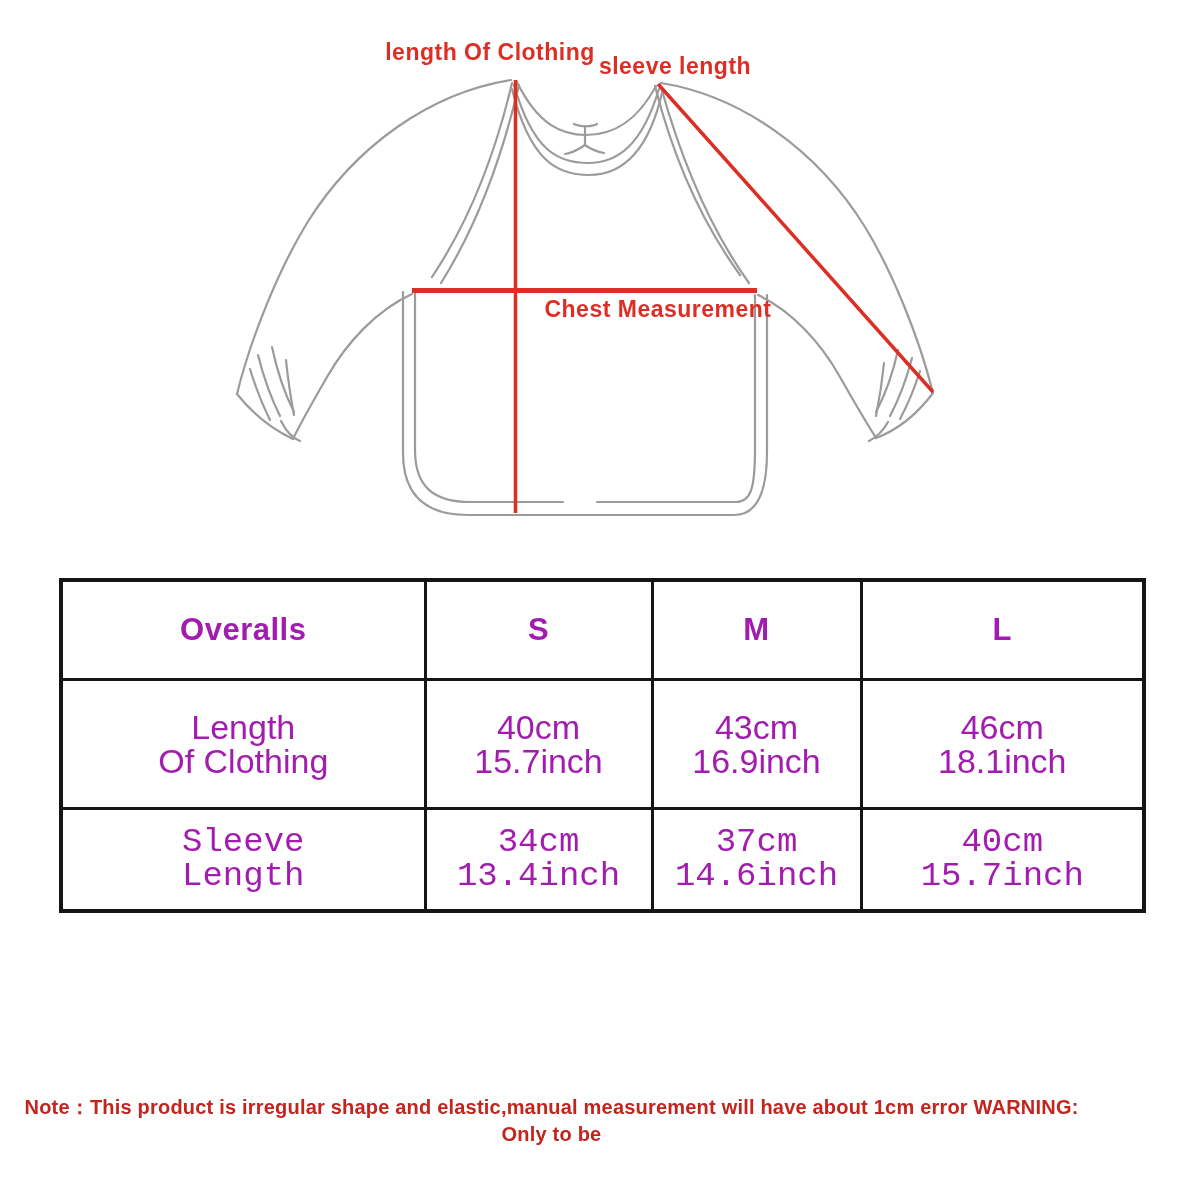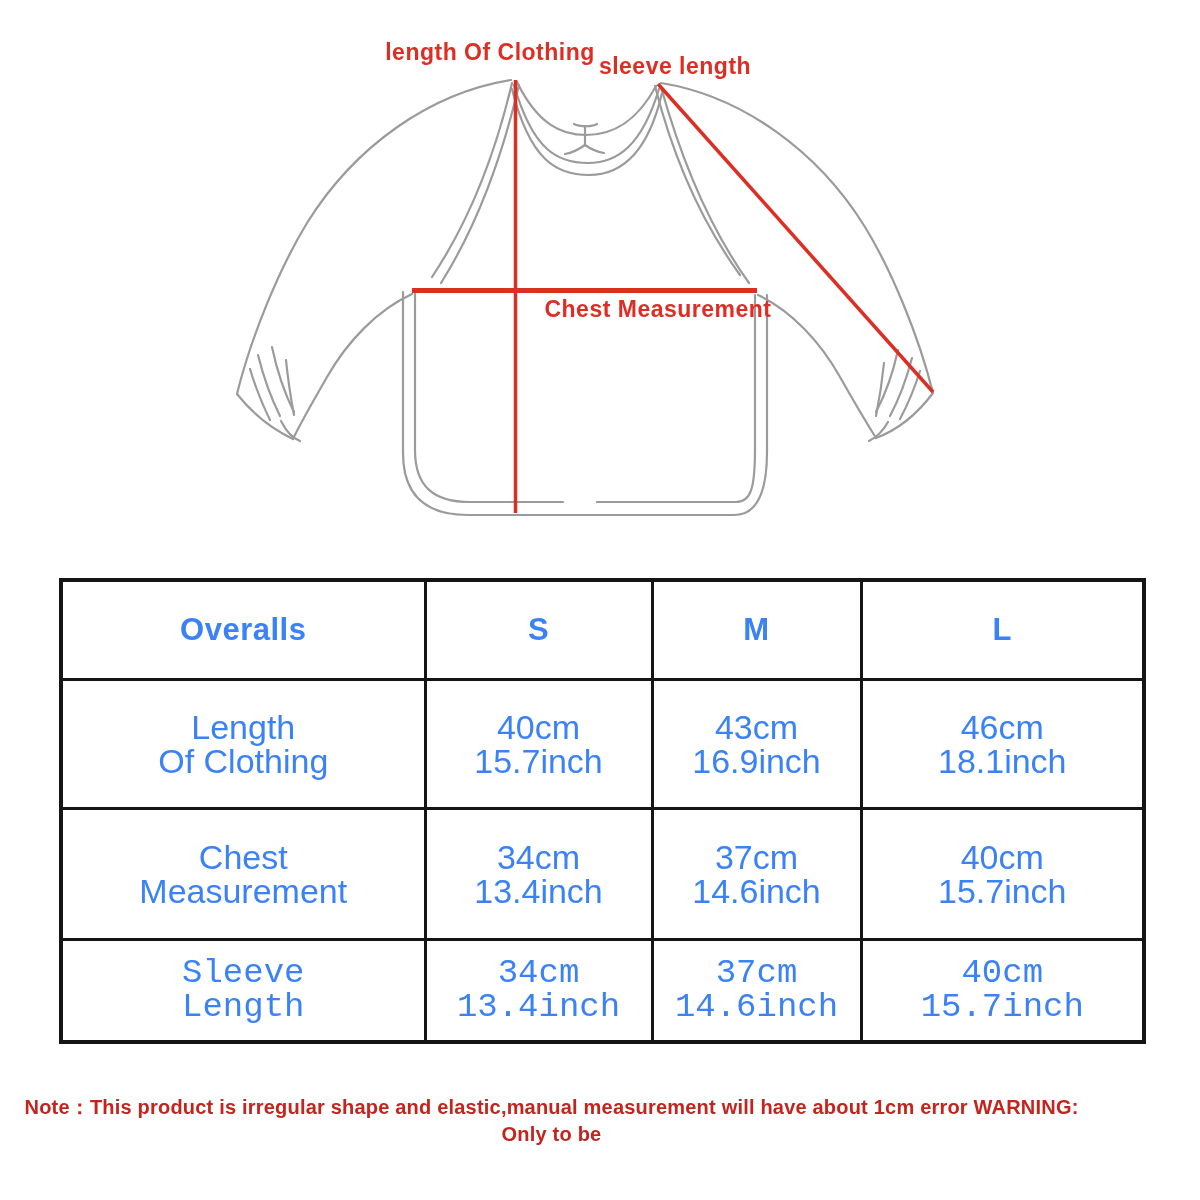--- a/index.html
+++ b/index.html
@@ -6,21 +6,21 @@
   body{width:1200px;height:1200px;font-family:"Liberation Sans",sans-serif;}
   .stage{position:absolute;left:0;top:3px;width:1200px;height:1200px;background:#fff;overflow:hidden;}
 
   
   .diagram{position:absolute;left:0;top:0;width:1200px;height:565px;}
   .sketch{fill:none;stroke:var(--sketch-gray);stroke-width:2.2;stroke-linecap:round;stroke-linejoin:round;}
   .redline{fill:none;stroke:var(--measure-red);stroke-linecap:butt;}
   .redlabel{fill:var(--measure-red);font-family:"Liberation Sans",sans-serif;font-weight:bold;letter-spacing:0.5px;}
 
   
-  table.size{position:absolute;left:59px;top:575px;width:1083px;border-collapse:collapse;table-layout:fixed;color:#3b82f6;}
+  table.size{position:absolute;left:59px;top:575px;width:1083px;border-collapse:collapse;table-layout:fixed;color:#a21caf;}
   table.size th,table.size td{border:3px solid #151515;text-align:center;vertical-align:middle;padding:0;background:#fff;}
   table.size{border:4px solid #151515;}
   th.hdr{font-size:31px;font-weight:bold;letter-spacing:0.5px;}
   td.cell{font-size:34px;font-weight:normal;}
   .cell-line{line-height:34px;}
   tr.row-header{height:99px;}
   tr.row-1{height:129px;}
   tr.row-2{height:131px;}
   tr.row-3{height:103px;font-family:Liberation Mono, monospace;}
 
@@ -121,38 +121,20 @@
         </td>
         <td class="cell">
           <div class="cell-line">43cm</div>
           <div class="cell-line">16.9inch</div>
         </td>
         <td class="cell">
           <div class="cell-line">46cm</div>
           <div class="cell-line">18.1inch</div>
         </td>
       </tr>
-      <tr class="row-2">
-        <td class="cell">
-          <div class="cell-line">Chest</div>
-          <div class="cell-line">Measurement</div>
-        </td>
-        <td class="cell">
-          <div class="cell-line">34cm</div>
-          <div class="cell-line">13.4inch</div>
-        </td>
-        <td class="cell">
-          <div class="cell-line">37cm</div>
-          <div class="cell-line">14.6inch</div>
-        </td>
-        <td class="cell">
-          <div class="cell-line">40cm</div>
-          <div class="cell-line">15.7inch</div>
-        </td>
-      </tr>
       <tr class="row-3">
         <td class="cell">
           <div class="cell-line">Sleeve</div>
           <div class="cell-line">Length</div>
         </td>
         <td class="cell">
           <div class="cell-line">34cm</div>
           <div class="cell-line">13.4inch</div>
         </td>
         <td class="cell">

